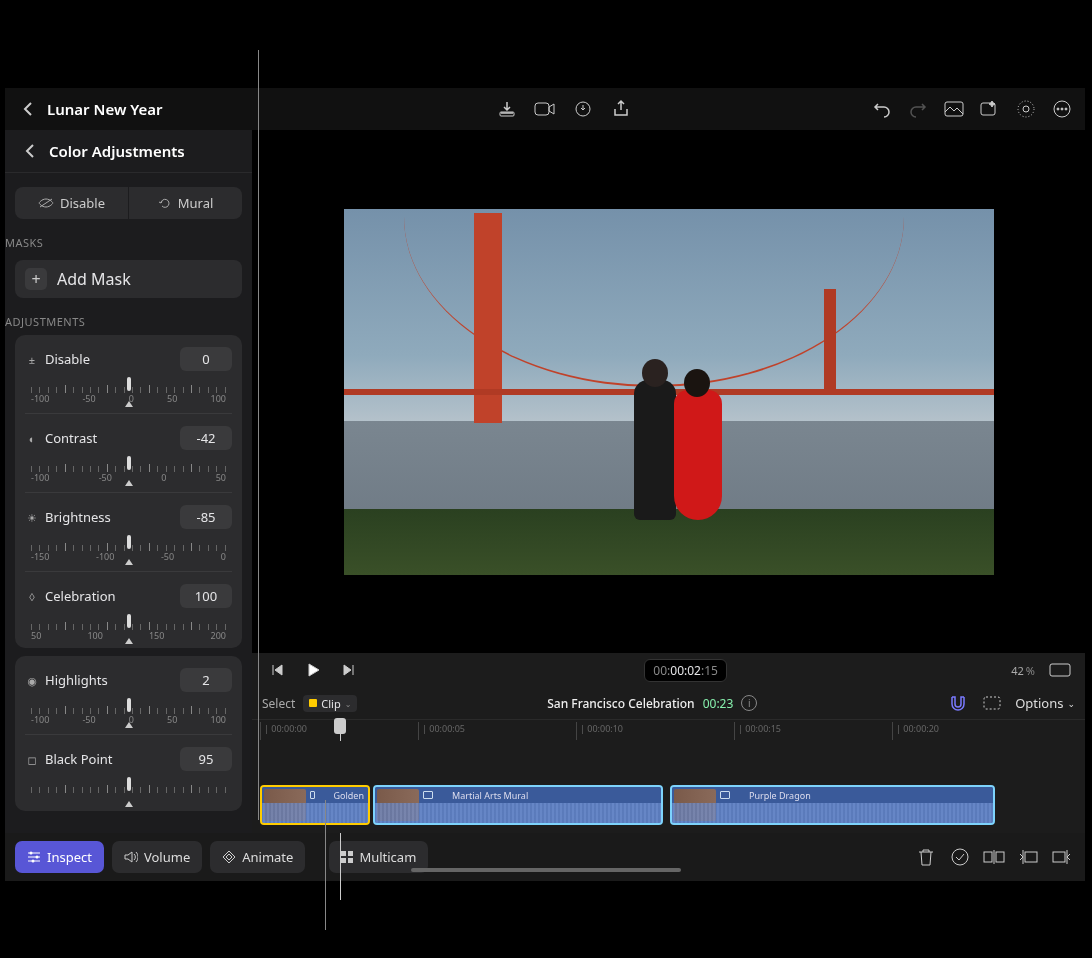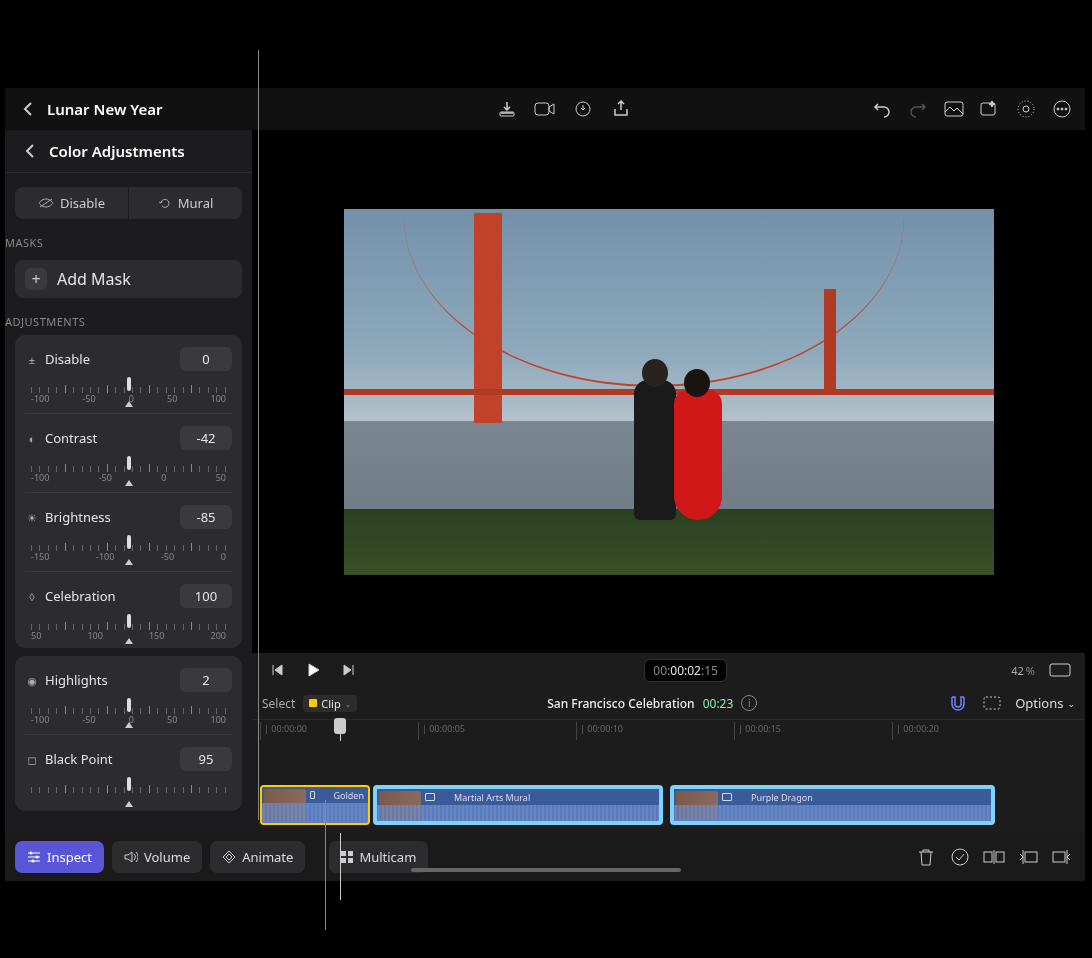--- a/index.html
+++ b/index.html
@@ -63,21 +63,21 @@
 .clip-chip{display:flex;align-items:center;gap:4px;background:#2c2c2e;border-radius:4px;padding:1px 6px;font-size:11px}
 .tl-title{font-weight:500;color:#eee}
 .tl-dur{color:#86efac}
 .info-circ{width:16px;height:16px;border:1px solid #888;border-radius:50%;display:flex;align-items:center;justify-content:center;font-size:10px;color:#888}
 .tl-opts{display:flex;align-items:center;gap:12px}
 .ruler-bar{height:22px;position:relative;background:#1c1c1c;border-top:1px solid #2a2a2a}
 .ruler-bar .tm{position:absolute;top:2px;font-size:9px;color:#666;border-left:1px solid #444;padding-left:3px;height:18px}
 .playhead{position:absolute;top:0;width:1px;background:#ccc;height:180px}
 .playhead-knob{position:absolute;top:-2px;left:-6px;width:12px;height:16px;background:#ccc;border-radius:3px}
 .tracks{height:92px;position:relative;background:#1c1c1c;padding-top:44px}
-.clip{position:absolute;height:40px;border-radius:4px;overflow:hidden;background:#4a6aaa;border:4px solid #7dd3fc}
+.clip{position:absolute;height:40px;border-radius:4px;overflow:hidden;background:#4a6aaa;border:2px solid #7dd3fc}
 .clip.selected{border:2px solid #ffcc00}
 .clip-top{height:16px;background:#3a5a9a;display:flex;align-items:center;gap:19px;padding:0 4px;font-size:9px;color:#dde}
 .clip-thumbs{position:absolute;left:2px;top:2px;bottom:2px;width:42px;background:linear-gradient(90deg,#7a5a4a,#8a6a5a);border-radius:2px}
 .clip-wave{height:22px;background:repeating-linear-gradient(90deg,#5a7aba 0,#7a9ada 2px,#5a7aba 4px);opacity:.7}
 .bottombar{height:48px;display:flex;align-items:center;padding:0 10px;gap:8px;background:#1a1a1a}
 .tab-btn{height:32px;padding:0 12px;border-radius:7px;background:#2c2c2e;color:#ddd;font-size:13px;display:flex;align-items:center;gap:6px;cursor:pointer}
 .tab-btn.active{background:#5856d6;color:#fff}
 .bottombar .spacer{flex:1}
 .tool-ico{width:26px;height:26px;display:flex;align-items:center;justify-content:center;cursor:pointer}
 .home-ind{position:absolute;bottom:3px;left:50%;transform:translateX(-50%);width:270px;height:4px;background:#666;border-radius:3px}

